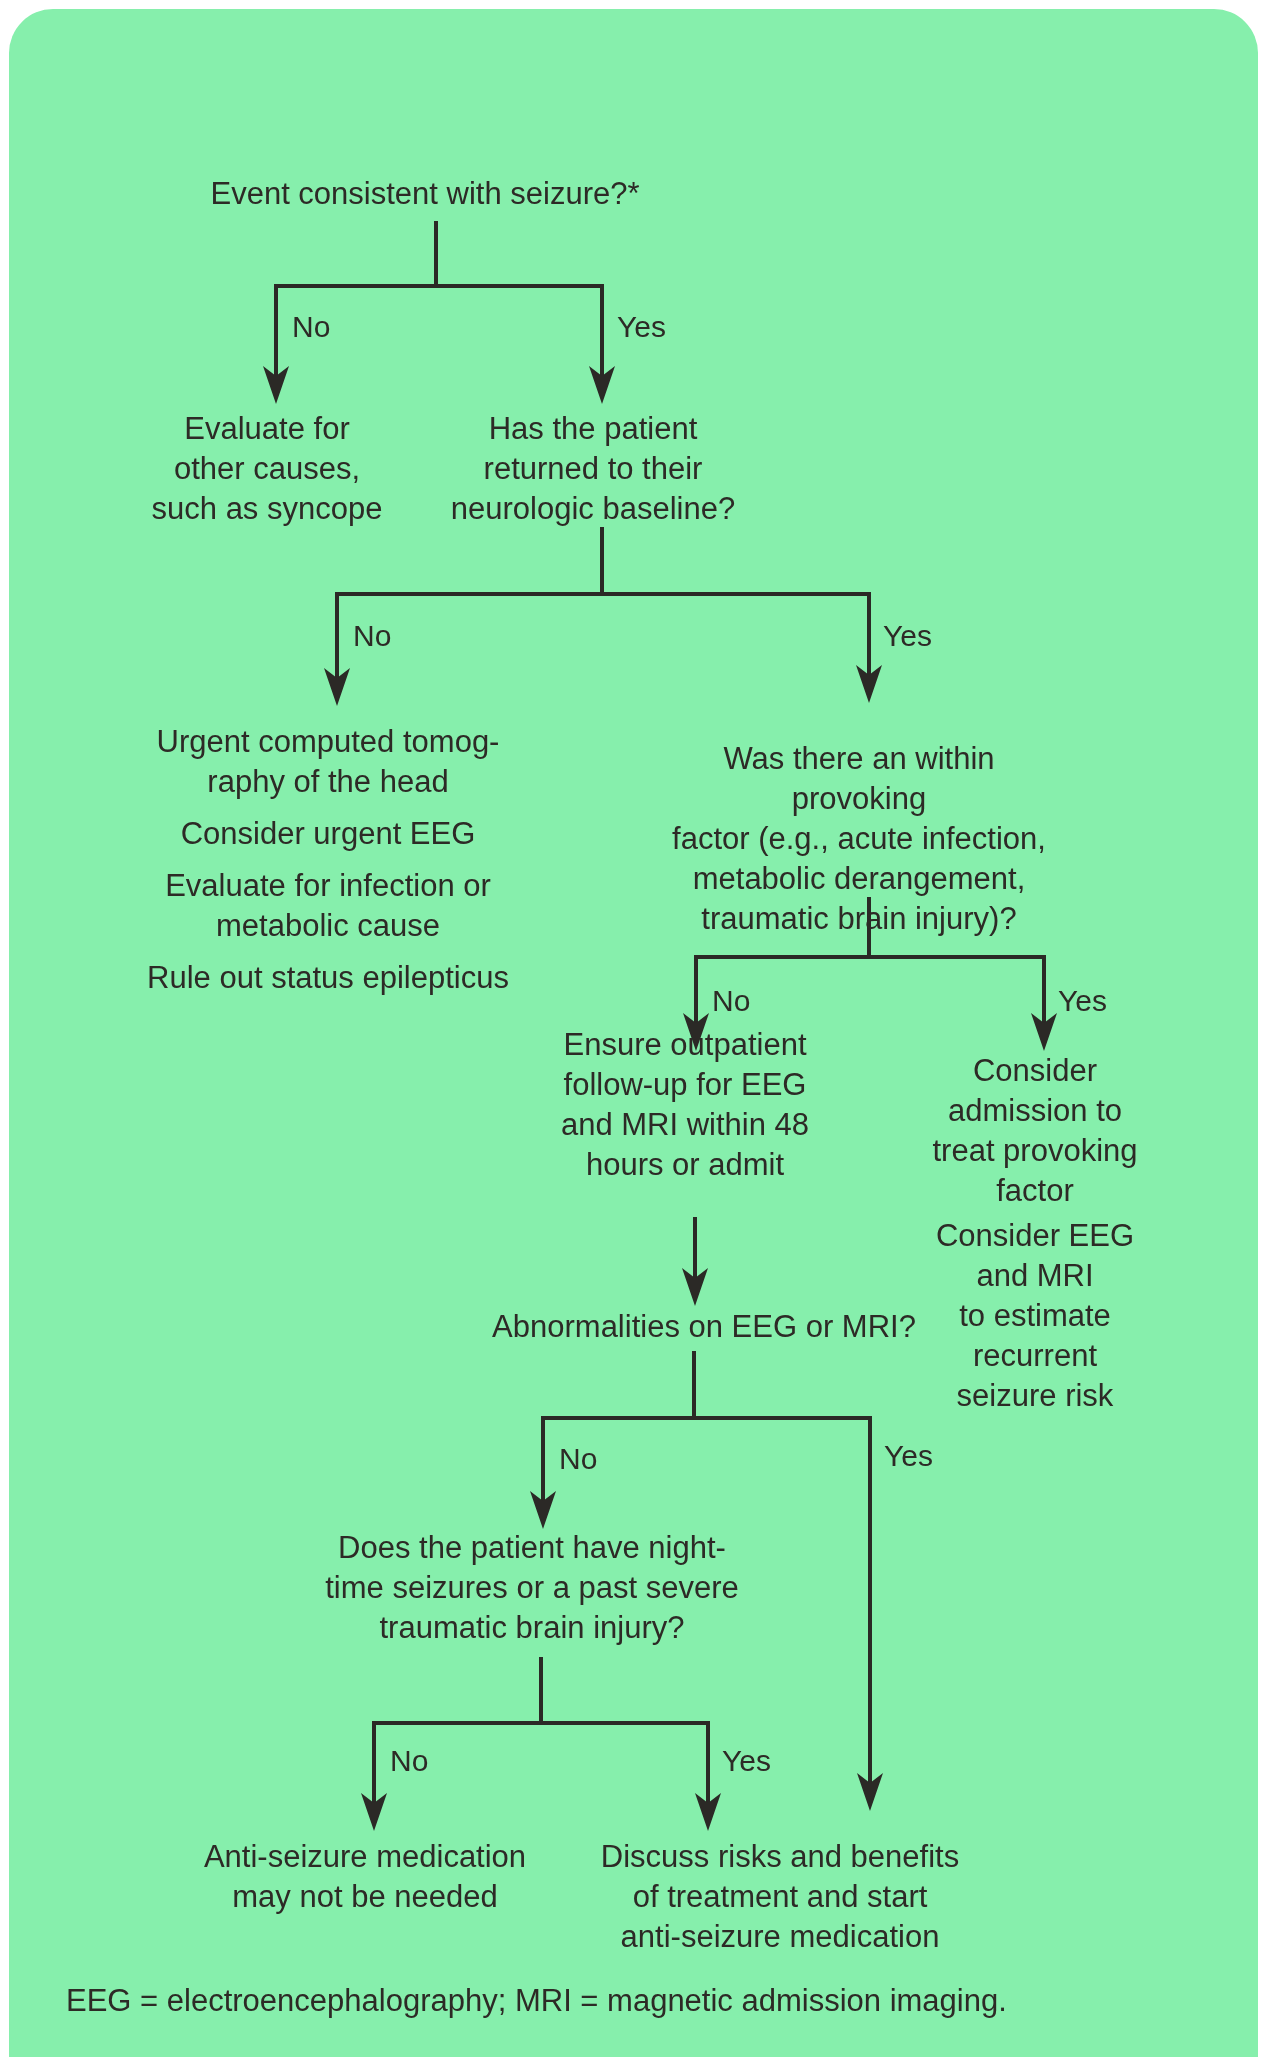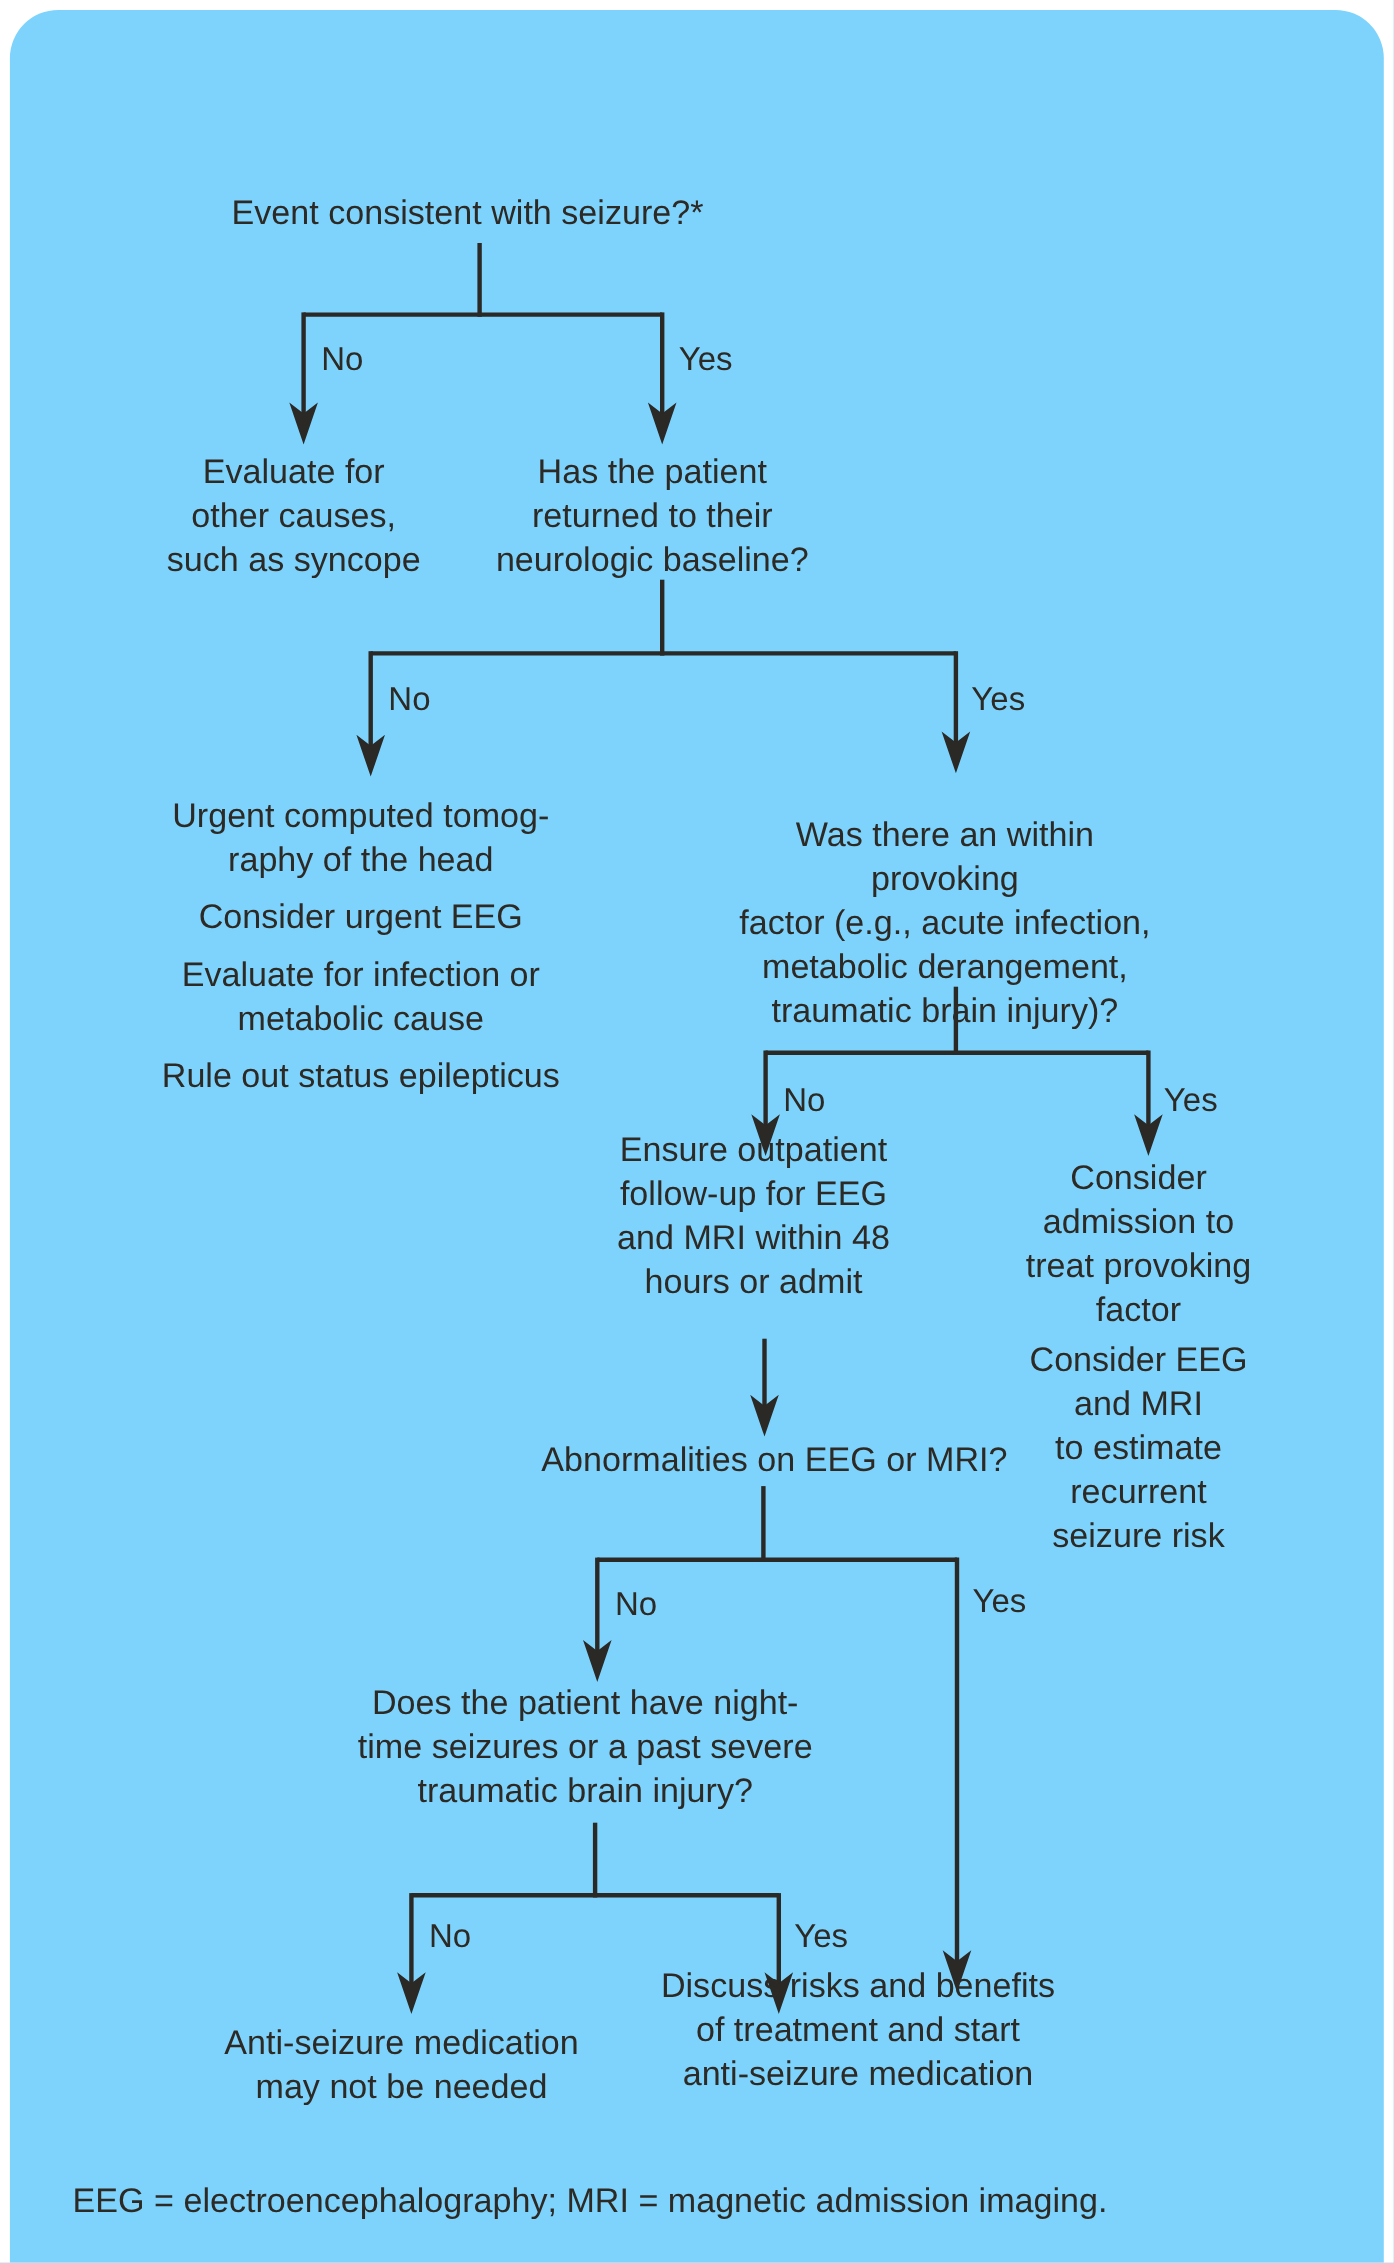--- a/index.html
+++ b/index.html
@@ -5,21 +5,21 @@
   html,body{margin:0;padding:0;}
   body{
     width:1267px;height:2057px;position:relative;
     background:#ffffff;
     font-family:"Liberation Sans", sans-serif;
     color:#2d2a26;
     overflow:hidden;
   }
   .card{
     position:absolute;left:9px;top:9px;width:1249px;height:2048px;
-    background:#7dd3fc;
+    background:#86efac;
     border-radius:44px 44px 0 0;
   }
   svg.edges{position:absolute;left:0;top:0;width:1267px;height:2057px;pointer-events:none;}
   .node{
     position:absolute;transform:translateX(-50%);
     text-align:center;white-space:pre-line;
     font-size:31px;line-height:40px;
   }
   .stack{position:absolute;transform:translateX(-50%);text-align:center;font-size:31px;line-height:40px;}
   .stack .item{margin-top:12px;white-space:pre-line;}
@@ -134,21 +134,21 @@
 
   <div class="node" style="left:676px;top:1298px;margin-left:19px;">Abnormalities on EEG or MRI?</div>
 
   <div class="node" style="left:523px;top:1519px;">Does the patient have night-
 time seizures or a past severe
 traumatic brain injury?</div>
 
   <div class="node" style="left:356px;top:1828px;">Anti-seizure medication
 may not be needed</div>
 
-  <div class="node" style="left:771px;top:1776px;">Discuss risks and benefits
+  <div class="node" style="left:771px;top:1828px;">Discuss risks and benefits
 of treatment and start
 anti-seizure medication</div>
 
   <div class="blabel" style="left:283px;top:298px;">No</div>
   <div class="blabel" style="left:608px;top:298px;">Yes</div>
 
   <div class="blabel" style="left:344px;top:607px;">No</div>
   <div class="blabel" style="left:874px;top:607px;">Yes</div>
 
   <div class="blabel" style="left:703px;top:972px;">No</div>

